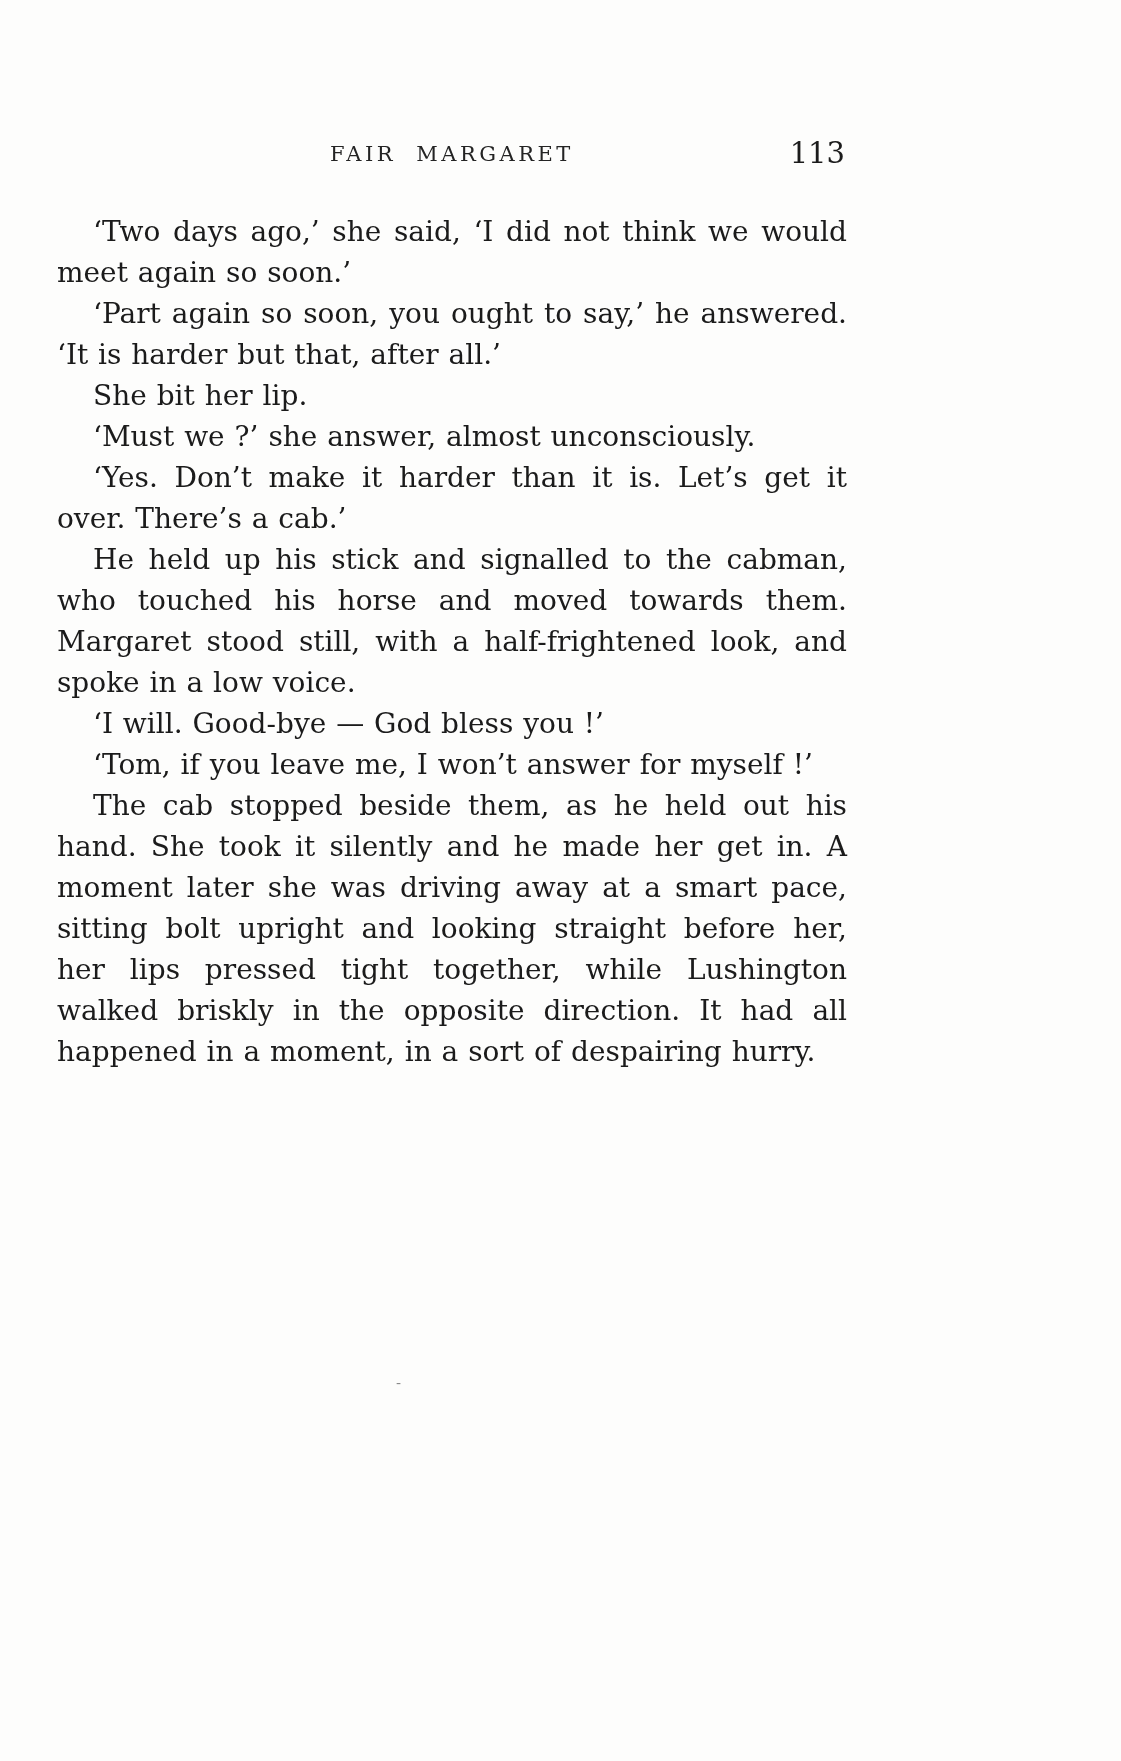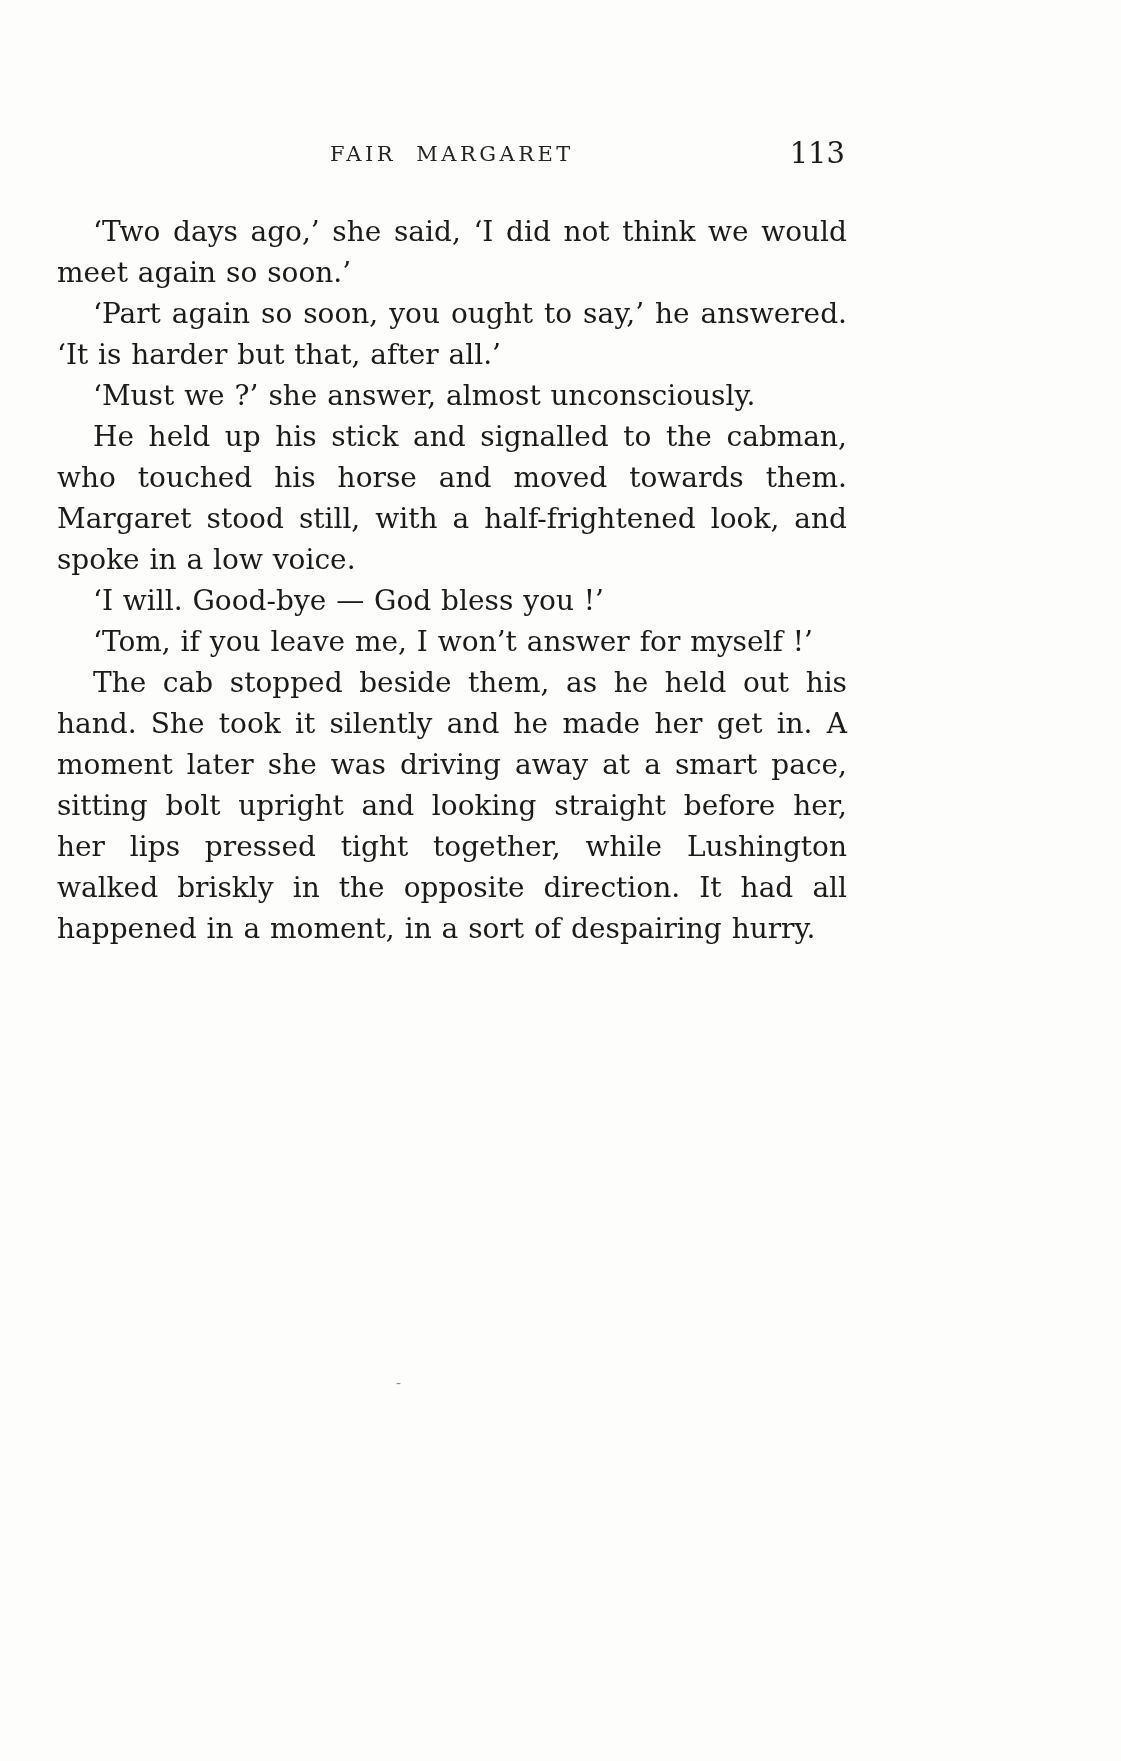--- a/index.html
+++ b/index.html
@@ -72,21 +72,23 @@
 <div class="page">
 
   <div class="running-header">
     <div class="running-title">FAIR MARGARET</div>
     <div class="page-number">113</div>
   </div>
 
   <div class="text-block">
     <p class="para">‘Two days ago,’ she said, ‘I did not think we would meet again so soon.’</p>
     <p class="para">‘Part again so soon, you ought to say,’ he answered. ‘It is harder but that, after all.’</p>
+    <p class="para">She bit her lip.</p>
     <p class="para">‘Must we ?’ she answer, almost unconsciously.</p>
+    <p class="para">‘Yes. Don’t make it harder than it is. Let’s get it over. There’s a cab.’</p>
     <p class="para">He held up his stick and signalled to the cabman, who touched his horse and moved towards them. Margaret stood still, with a half-frightened look, and spoke in a low voice.</p>
     <p class="para">‘I will. Good-bye — God bless you !’</p>
     <p class="para">‘Tom, if you leave me, I won’t answer for myself !’</p>
     <p class="para">The cab stopped beside them, as he held out his hand. She took it silently and he made her get in. A moment later she was driving away at a smart pace, sitting bolt upright and looking straight before her, her lips pressed tight together, while Lushington walked briskly in the opposite direction. It had all happened in a moment, in a sort of despairing hurry.</p>
   </div>
 
   <div class="print-artifact">-</div>
 
 </div>
 

